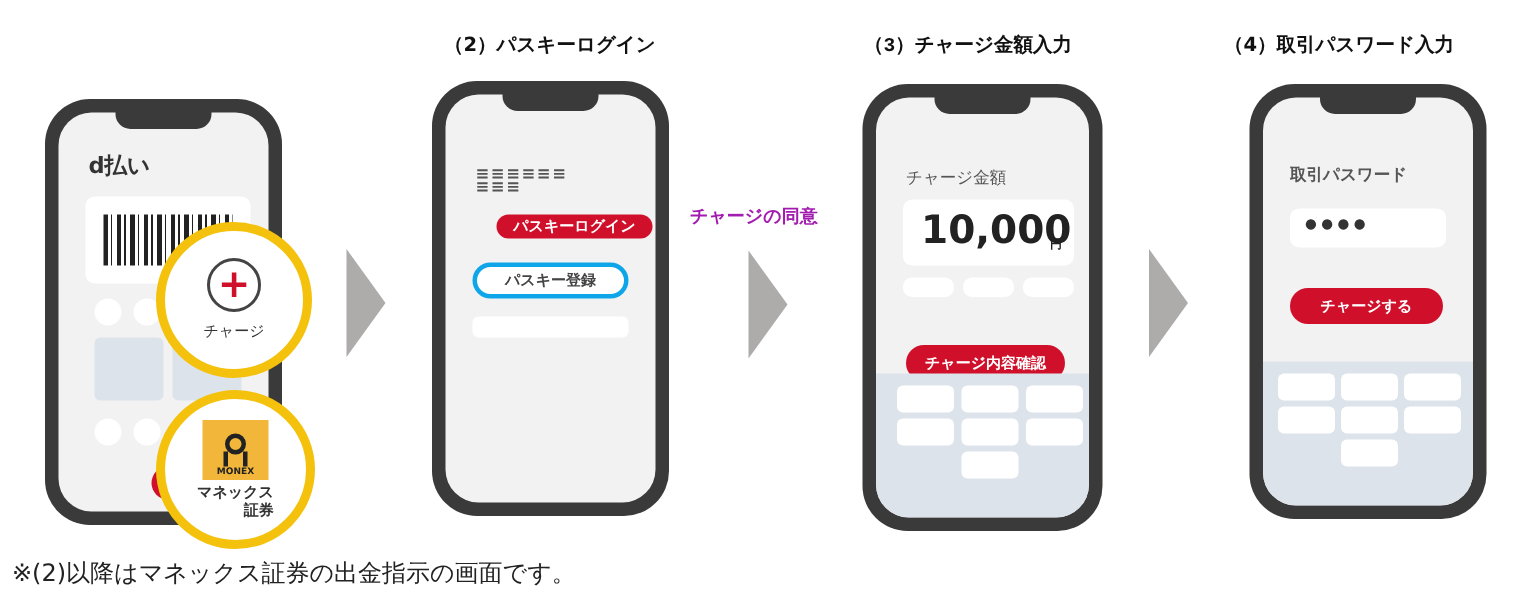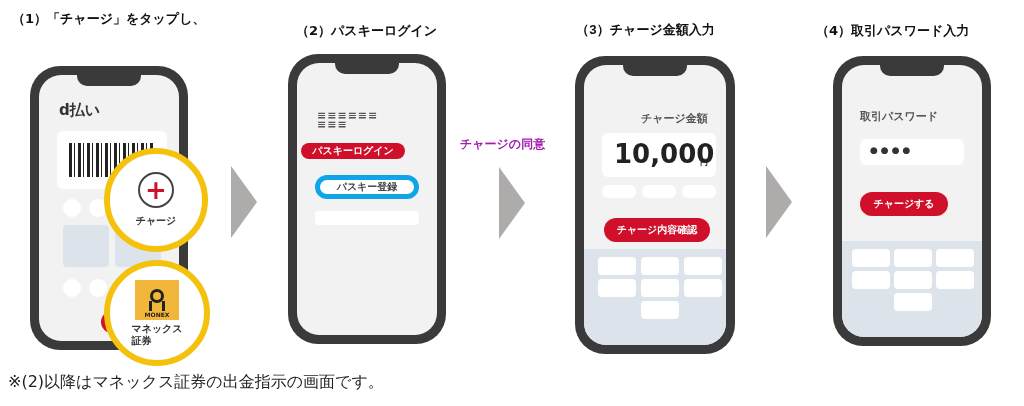--- a/index.html
+++ b/index.html
@@ -9,41 +9,40 @@
     .step-title { position: absolute; font-weight: bold; font-size: 13px; line-height: 17px; color: #111; white-space: nowrap; }
     .step-title .l2 { display: block; padding-left: 56px; }
 
     .phone { position: absolute; background: #3a3a3a; border-radius: 30px; padding: 9px; }
     .phone .notch { position: absolute; top: 8px; left: 50%; transform: translateX(-50%); width: 64px; height: 12px; background: #3a3a3a; border-radius: 0 0 10px 10px; z-index: 2; }
     .screen { position: relative; width: 100%; height: 100%; background: #f2f2f3; border-radius: 22px; overflow: hidden; }
 
     .arrow { position: absolute; width: 0; height: 0; border-top: 36px solid transparent; border-bottom: 36px solid transparent; border-left: 26px solid #aeabab; }
 
     .red-btn { position: absolute; background: #d0102a; color: #fff; border-radius: 14px; font-size: 10px; font-weight: bold; display: flex; align-items: center; justify-content: center; }
-    .white-btn { position: absolute; background: #fff; color: #444; border: 5px solid #0ea5e9; border-radius: 14px; font-size: 10px; font-weight: bold; display: flex; align-items: center; justify-content: center; }
+    .white-btn { position: absolute; background: #fff; color: #444; border: 3px solid #0ea5e9; border-radius: 14px; font-size: 10px; font-weight: bold; display: flex; align-items: center; justify-content: center; }
     .blank { position: absolute; background: #fff; border-radius: 6px; }
 
     .keypad { position: absolute; left: 0; right: 0; bottom: 0; background: #dde3ea; }
     .key { position: absolute; background: #fff; border-radius: 4px; }
 
     .highlight { position: absolute; border: 6px solid #f4c20d; border-radius: 50%; background: #fff; display: flex; flex-direction: column; align-items: center; justify-content: center; }
     .plus-circle { width: 36px; height: 36px; border: 2px solid #444; border-radius: 50%; display: flex; align-items: center; justify-content: center; color: #d0102a; font-size: 26px; font-weight: bold; line-height: 1; }
     .monex-logo { width: 44px; height: 40px; background: #f2b63a; display: flex; flex-direction: column; align-items: center; justify-content: flex-end; padding-bottom: 2px; }
     .monex-glyph { width: 20px; height: 22px; position: relative; }
     .monex-glyph .ring { position: absolute; top: 0; left: 3px; width: 14px; height: 14px; border: 3px solid #222; border-radius: 50%; }
     .monex-glyph .legs { position: absolute; bottom: 0; left: 2px; width: 16px; height: 10px; border-left: 3px solid #222; border-right: 3px solid #222; }
     .monex-text { font-size: 6px; font-weight: bold; color: #222; }
 
     .footnote { position: absolute; left: 8px; top: 372px; font-size: 16px; color: #222; }
   </style>
 </head>
 <body>
 
 <div class="step-title" style="left:12px; top:10px;">
-  <span>（1）「チャージ」をタップし、</span>
 </div>
 
 <div class="phone" style="left:30px; top:66px; width:158px; height:284px;">
   <div class="notch"></div>
   <div class="screen">
     <div style="position:absolute; left:20px; top:26px; font-size:15px; font-weight:bold; color:#333;">d払い</div>
     <div class="blank" style="left:18px; top:56px; width:110px; height:58px;">
       <div style="position:absolute; left:12px; top:12px; width:86px; height:34px; background: repeating-linear-gradient(90deg, #222 0 3px, transparent 3px 5px, #222 5px 6px, transparent 6px 9px);"></div>
     </div>
     <div style="position:absolute; left:24px; top:124px; width:18px; height:18px; border-radius:50%; background:#fff;"></div>
@@ -51,71 +50,71 @@
     <div style="position:absolute; left:24px; top:150px; width:46px; height:42px; background:#dde3ea; border-radius:4px;"></div>
     <div style="position:absolute; left:76px; top:150px; width:46px; height:42px; background:#dde3ea; border-radius:4px;"></div>
     <div style="position:absolute; left:24px; top:204px; width:18px; height:18px; border-radius:50%; background:#fff;"></div>
     <div style="position:absolute; left:50px; top:204px; width:18px; height:18px; border-radius:50%; background:#fff;"></div>
     <div style="position:absolute; left:62px; top:236px; width:22px; height:22px; border-radius:50%; background:#d0102a;"></div>
   </div>
 </div>
 
 <div class="highlight" style="left:104px; top:148px; width:104px; height:104px;">
   <div class="plus-circle">+</div>
-  <div style="font-size:10px; font-weight:bold; color:#333; margin-top:6px;">チャージ</div>
+  <div style="font-size:10px; font-weight:normal; color:#333; margin-top:6px;">チャージ</div>
 </div>
 
 <div class="highlight" style="left:104px; top:260px; width:106px; height:106px;">
   <div class="monex-logo">
     <div class="monex-glyph">
         <div class="ring"></div>
         <div class="legs"></div>
       </div>
     <div class="monex-text">MONEX</div>
   </div>
-  <div style="font-size:10px; font-weight:bold; color:#333; margin-top:3px; line-height:12px; text-align:left;">
+  <div style="font-size:10px; font-weight:bold; color:#333; margin-top:3px; line-height:12px; text-align:right;">
     <div>マネックス</div>
     <div>証券</div>
   </div>
 </div>
 
 <div class="arrow" style="left:231px; top:166px;"></div>
 
 <div class="step-title" style="left:296px; top:22px;">（2）パスキーログイン</div>
 
 <div class="phone" style="left:288px; top:54px; width:158px; height:290px;">
   <div class="notch"></div>
   <div class="screen">
     <div style="position:absolute; left:20px; top:48px; font-size:11px; font-weight:bold; color:#555; line-height:9px; letter-spacing:1px;">
       <div>≡≡≡≡≡≡</div>
       <div>≡≡≡</div>
     </div>
-    <div class="red-btn" style="left:4px; top:80px; width:104px; height:16px;">パスキーログイン</div>
+    <div class="red-btn" style="left:34px; top:80px; width:104px; height:16px;">パスキーログイン</div>
     <div class="white-btn" style="left:18px; top:112px; width:104px; height:24px;">パスキー登録</div>
     <div class="blank" style="left:18px; top:148px; width:104px; height:14px; border-radius:4px;"></div>
   </div>
 </div>
 
 <div style="position:absolute; left:460px; top:136px; font-size:12px; font-weight:bold; color:#a21caf;">チャージの同意</div>
 <div class="arrow" style="left:499px; top:167px;"></div>
 
 <div class="step-title" style="left:576px; top:22px;font-family:Liberation Mono, monospace;">（3）チャージ金額入力</div>
 
 <div class="phone" style="left:575px; top:56px; width:160px; height:298px;">
   <div class="notch"></div>
   <div class="screen">
-    <div style="position:absolute; left:20px; top:46px; font-size:11px; font-weight:bold; color:#555;margin-left:37px;">チャージ金額</div>
+    <div style="position:absolute; left:20px; top:46px; font-size:11px; font-weight:normal; color:#555;">チャージ金額</div>
     <div class="blank" style="left:18px; top:68px; width:114px; height:44px;">
       <span style="position:absolute; left:12px; top:6px; font-size:26px; font-weight:bold; color:#222;">10,000</span>
       <span style="position:absolute; left:98px; top:24px; font-size:8px; font-weight:bold; color:#222;">円</span>
     </div>
     <div class="blank" style="left:18px; top:120px; width:34px; height:13px;"></div>
     <div class="blank" style="left:58px; top:120px; width:34px; height:13px;"></div>
     <div class="blank" style="left:98px; top:120px; width:34px; height:13px;"></div>
-    <div class="red-btn" style="left:20px; top:153px; width:106px; height:24px;">チャージ内容確認</div>
+    <div class="red-btn" style="left:20px; top:165px; width:106px; height:24px;">チャージ内容確認</div>
     <div class="keypad" style="height:96px;">
       <div class="key" style="left:14px; top:8px; width:38px; height:18px;"></div>
       <div class="key" style="left:57px; top:8px; width:38px; height:18px;"></div>
       <div class="key" style="left:100px; top:8px; width:38px; height:18px;"></div>
       <div class="key" style="left:14px; top:30px; width:38px; height:18px;"></div>
       <div class="key" style="left:57px; top:30px; width:38px; height:18px;"></div>
       <div class="key" style="left:100px; top:30px; width:38px; height:18px;"></div>
       <div class="key" style="left:57px; top:52px; width:38px; height:18px;"></div>
     </div>
   </div>
@@ -125,21 +124,21 @@
 
 <div class="step-title" style="left:816px; top:22px;">（4）取引パスワード入力</div>
 
 <div class="phone" style="left:833px; top:56px; width:158px; height:290px;">
   <div class="notch"></div>
   <div class="screen">
     <div style="position:absolute; left:18px; top:44px; font-size:11px; font-weight:bold; color:#555;">取引パスワード</div>
     <div class="blank" style="left:18px; top:74px; width:104px; height:26px;">
       <span style="position:absolute; left:10px; top:6px; font-size:9px; letter-spacing:3px; color:#333;">●●●●</span>
     </div>
-    <div class="red-btn" style="left:18px; top:127px; width:88px; height:24px;">チャージする</div>
+    <div class="red-btn" style="left:18px; top:127px; width:102px; height:24px;">チャージする</div>
     <div class="keypad" style="height:96px;">
       <div class="key" style="left:10px; top:8px; width:38px; height:18px;"></div>
       <div class="key" style="left:52px; top:8px; width:38px; height:18px;"></div>
       <div class="key" style="left:94px; top:8px; width:38px; height:18px;"></div>
       <div class="key" style="left:10px; top:30px; width:38px; height:18px;"></div>
       <div class="key" style="left:52px; top:30px; width:38px; height:18px;"></div>
       <div class="key" style="left:94px; top:30px; width:38px; height:18px;"></div>
       <div class="key" style="left:52px; top:52px; width:38px; height:18px;"></div>
     </div>
   </div>

